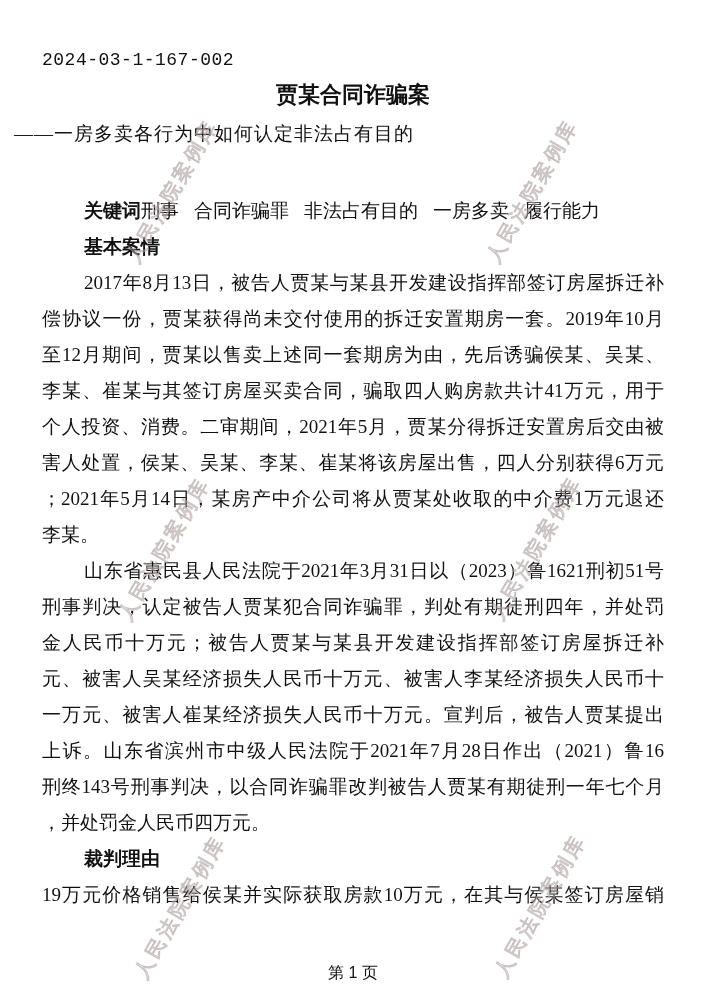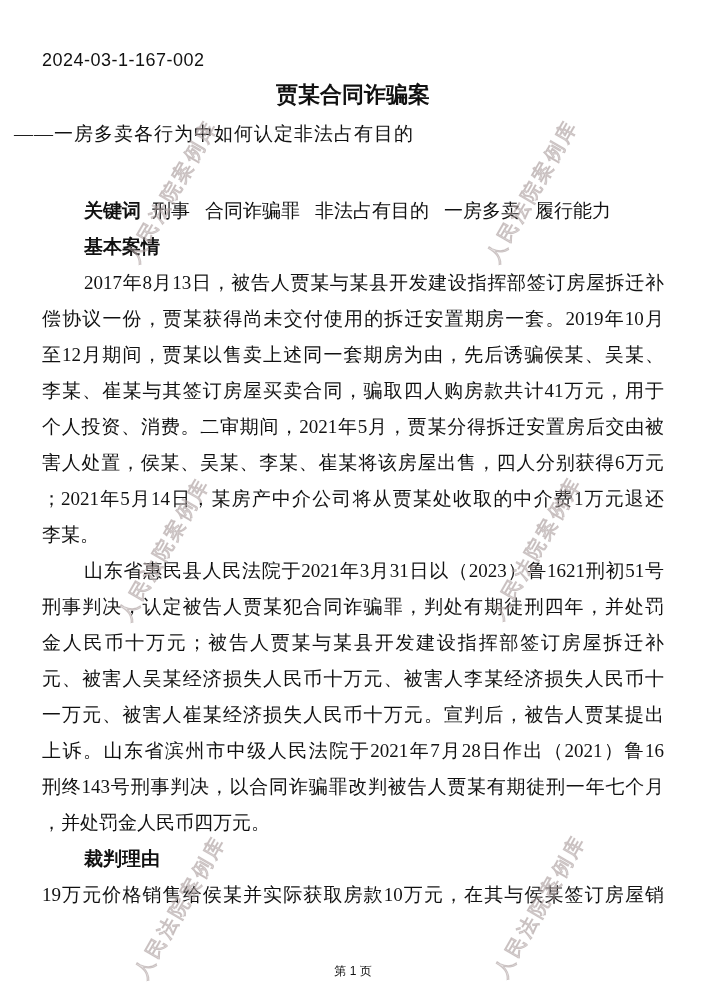--- a/index.html
+++ b/index.html
@@ -8,21 +8,21 @@
     width:706px;height:999px;
     background:#ffffff;
     overflow:hidden;
     font-family:"Liberation Serif","DejaVu Serif",serif;
     color:#111;
   }
   
   .doc-number{
     position:absolute;left:42px;top:50px;
     font-size:18px;letter-spacing:.5px;
-    font-family:Liberation Sans, sans-serif;
+    font-family:Liberation Mono, monospace;
   }
   .case-title{
     position:absolute;left:0;right:0;top:80px;
     text-align:center;
     font-size:22px;font-weight:bold;
     font-family:"Liberation Serif","DejaVu Serif",serif;
   }
   .case-subtitle{
     position:absolute;left:14px;right:0;top:121px;
     text-align:left;
@@ -33,41 +33,41 @@
   .doc-body{
     position:absolute;left:42px;top:193px;width:622px;
     font-size:19px;
     z-index:1;
   }
   .row{height:36px;line-height:36px;white-space:nowrap;}
   .kw-row{white-space:nowrap;}
   .kw-label{
     font-family:Liberation Sans, sans-serif;
     font-weight:bold;
-    padding-left:42px;margin-right:11px;
+    padding-left:42px;margin-right:0;
   }
   .kw-item{margin-right:15px;}
   .heading{
     font-family:"Liberation Sans","DejaVu Sans",sans-serif;
     font-weight:bold;
     padding-left:42px;
   }
   .line{
     white-space:normal;
     text-align:justify;
     text-align-last:justify;
     overflow:hidden;
   }
   .line.first{text-indent:42px;}
   .line.end{text-align-last:left;}
   
   .page-footer{
     position:absolute;left:0;right:0;top:963px;
     text-align:center;
-    font-size:12px;
+    font-size:16px;
     font-family:"Liberation Sans","DejaVu Sans",sans-serif;
     z-index:1;
   }
   
   .wm-layer{position:absolute;inset:0;z-index:2;pointer-events:none;}
   .wm{
     position:absolute;
     white-space:nowrap;
     font-size:20px;
     letter-spacing:3px;

